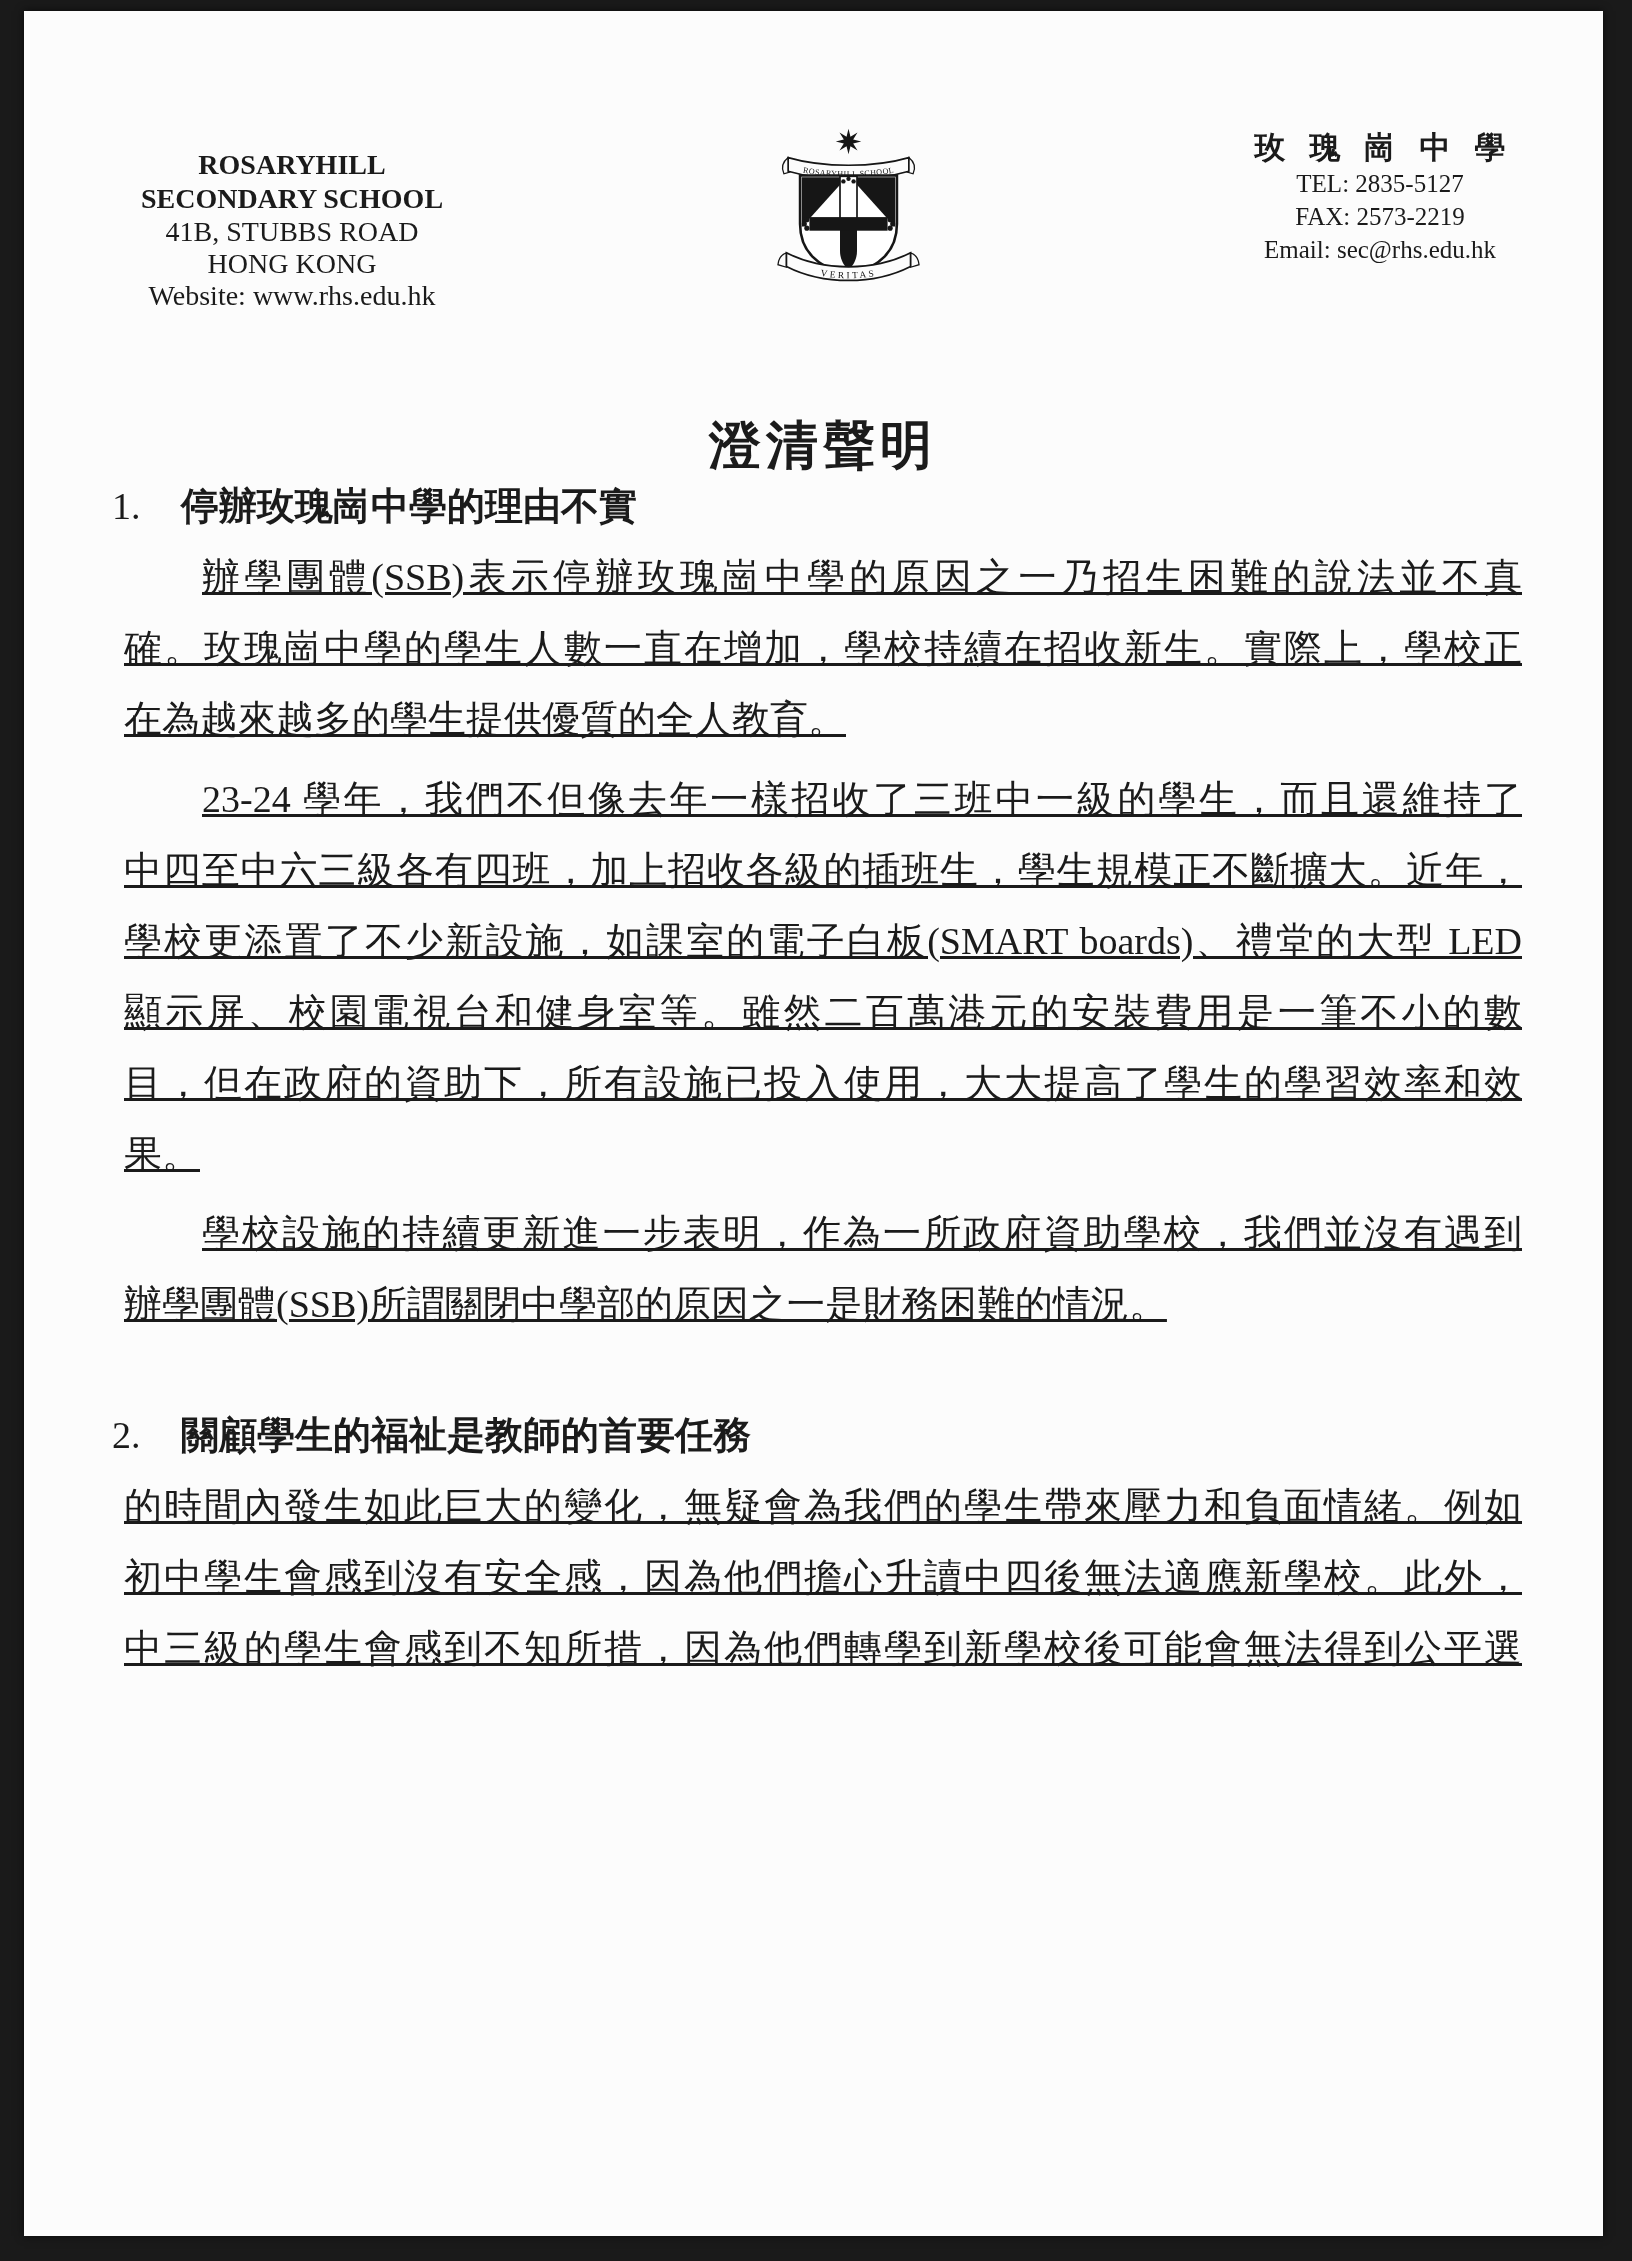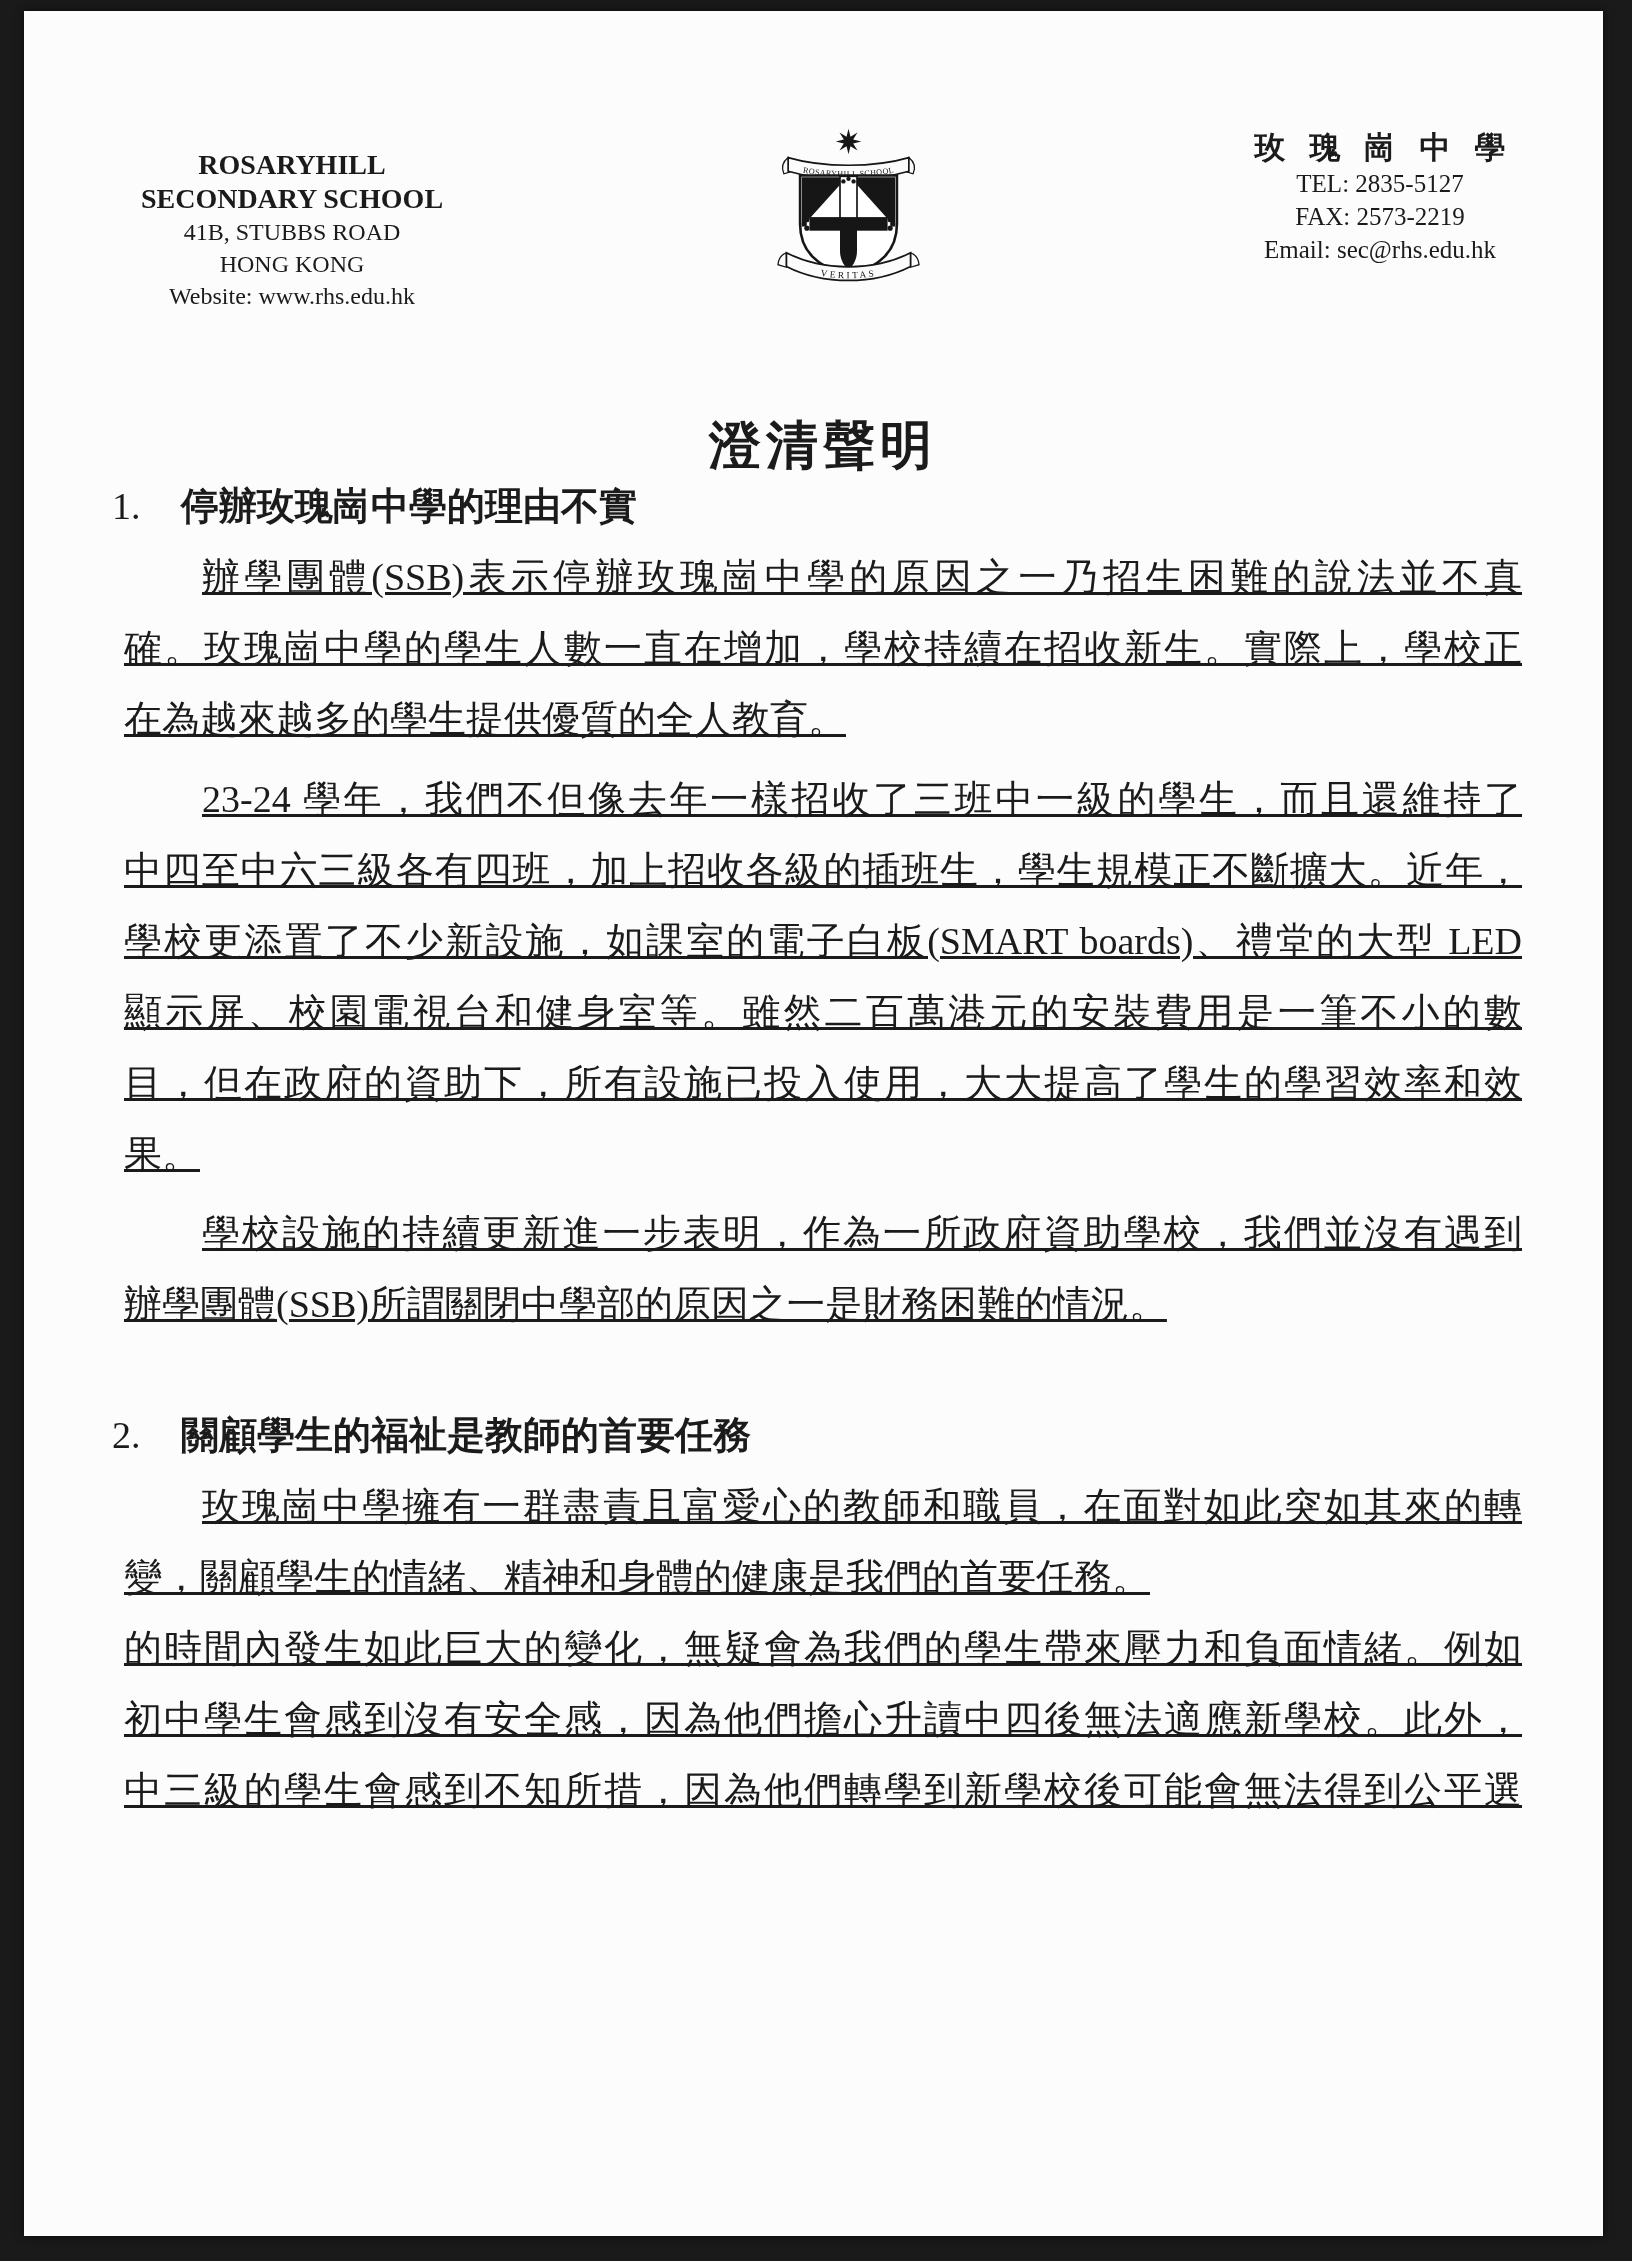--- a/index.html
+++ b/index.html
@@ -9,21 +9,21 @@
   }
   .paper{
     position:absolute;left:24px;top:11px;width:1579px;height:2225px;
     background:#fcfcfc;overflow:hidden;box-shadow:0 0 8.5px rgba(0,0,0,.65);
   }
   
   .hdr-left{
     position:absolute;left:51px;top:137px;width:434px;text-align:center;
   }
   .hdr-left .name{font-size:28px;font-weight:bold;line-height:34px;}
-  .hdr-left .addr{font-size:24px;line-height:32px;}
+  .hdr-left .addr{font-size:28px;line-height:32px;}
   .hdr-right{
     position:absolute;left:1190px;top:117px;width:332px;text-align:center;
   }
   .hdr-right .zh-name{
     font-size:31px;font-weight:bold;line-height:39px;letter-spacing:24px;
     text-indent:24px; 
     white-space:nowrap;
   }
   .hdr-right .contact{font-size:25px;line-height:33px;}
   .crest{position:absolute;left:752px;top:116px;width:145px;height:170px;}
@@ -131,24 +131,20 @@
             <div class="para">
               <div class="bline first">學校設施的持續更新進一步表明，作為一所政府資助學校，我們並沒有遇到</div>
               <div class="bline end">辦學團體(SSB)所謂關閉中學部的原因之一是財務困難的情況。</div>
             </div>
           </section>
           <section>
             <div class="sec-head">
               <span class="sec-num">2.</span>
               <span class="sec-title">關顧學生的福祉是教師的首要任務</span>
             </div>
-            <div class="para">
-              <div class="bline first">玫瑰崗中學擁有一群盡責且富愛心的教師和職員，在面對如此突如其來的轉</div>
-              <div class="bline end">變，關顧學生的情緒、精神和身體的健康是我們的首要任務。</div>
-            </div>
             <div class="para flush">
               <div class="bline">的時間內發生如此巨大的變化，無疑會為我們的學生帶來壓力和負面情緒。例如</div>
               <div class="bline">初中學生會感到沒有安全感，因為他們擔心升讀中四後無法適應新學校。此外，</div>
               <div class="bline">中三級的學生會感到不知所措，因為他們轉學到新學校後可能會無法得到公平選</div>
             </div>
           </section>
         </div>
     </div>
 
   </div>

